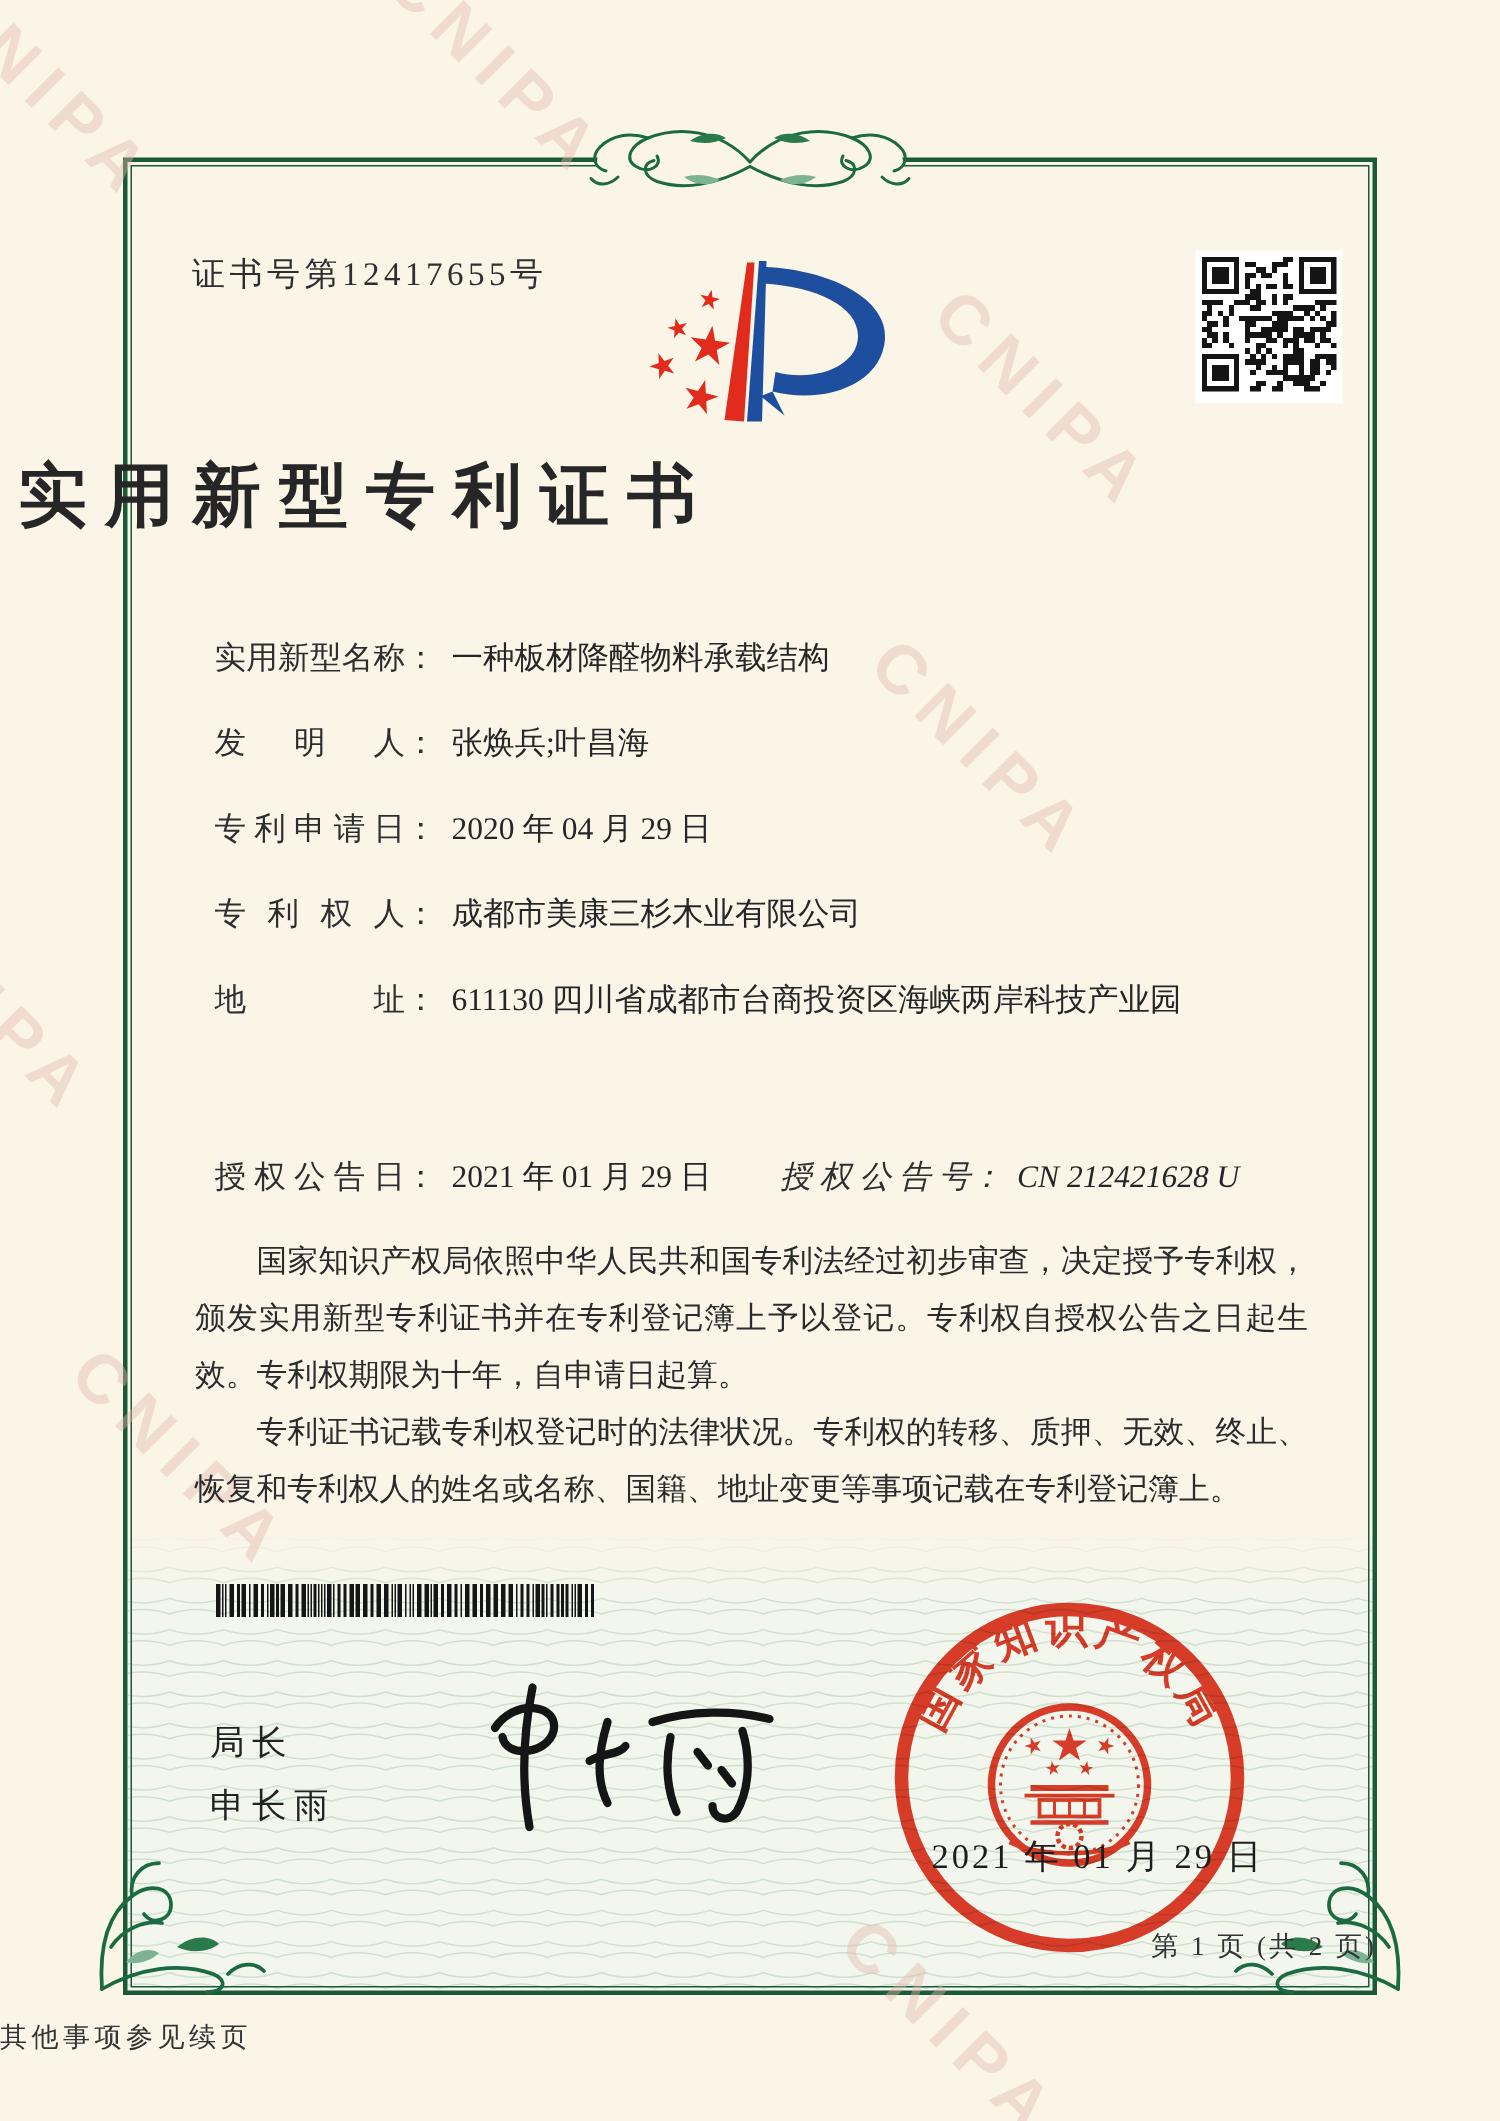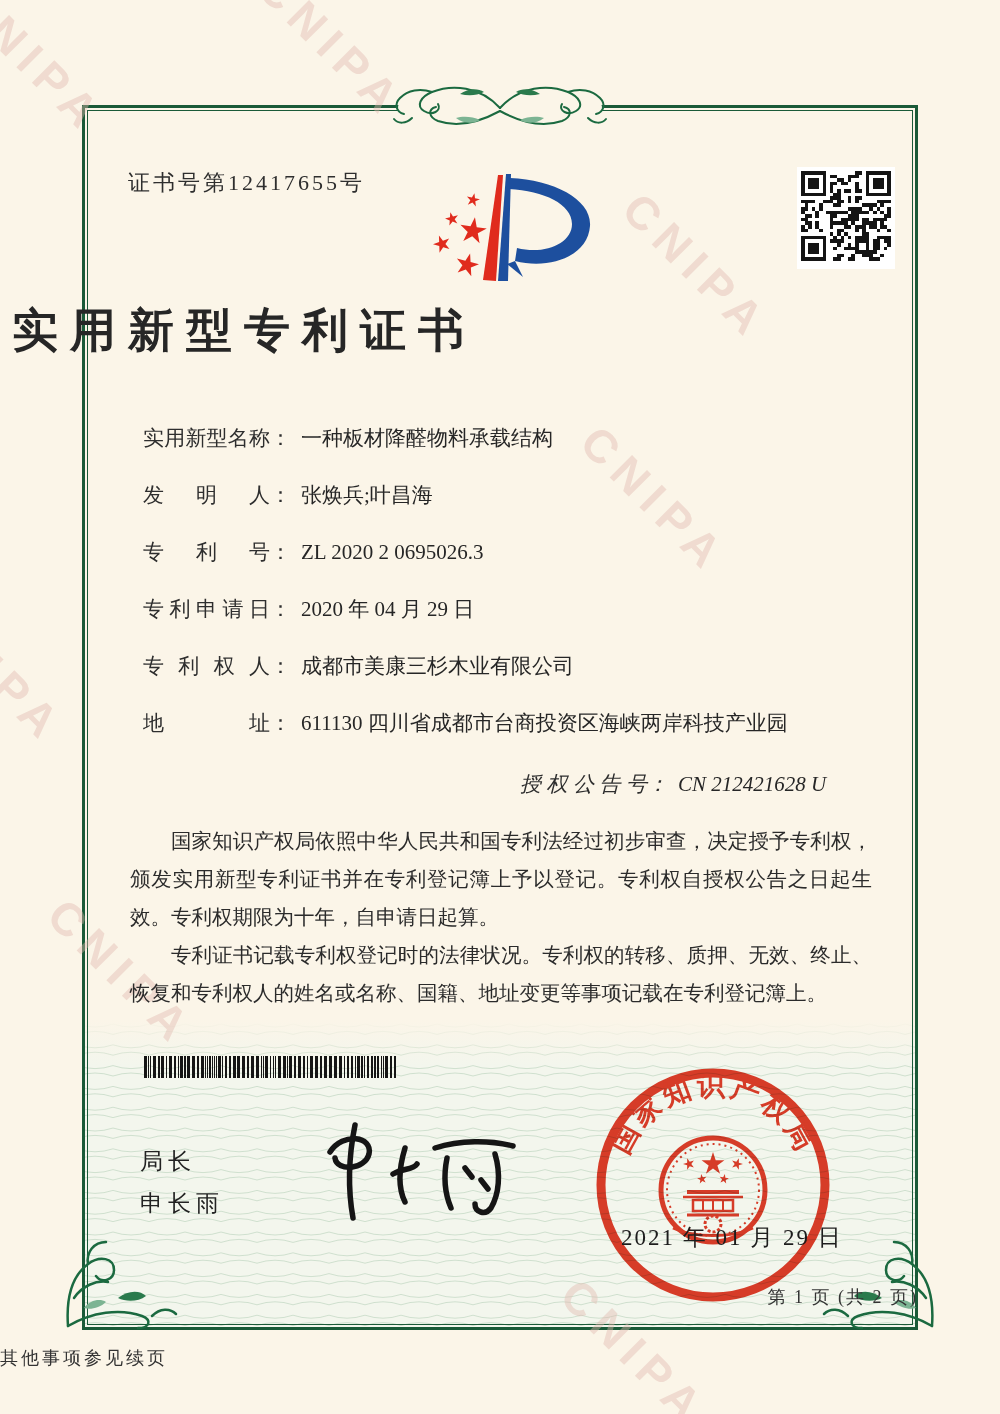--- a/index.html
+++ b/index.html
@@ -380,34 +380,34 @@
   <div class="title">实用新型专利证书</div>
 
   <div class="fields">
     <div class="frow">
       <span class="flabel">实用新型名称</span><span class="fcolon">：</span><span class="fvalue">一种板材降醛物料承载结构</span>
     </div>
     <div class="frow">
       <span class="flabel">发明人</span><span class="fcolon">：</span><span class="fvalue">张焕兵;叶昌海</span>
     </div>
     <div class="frow">
-      <span class="flabel">专利号</span><span class="fcolon">：</span><span class="fvalue">ZL 2020 2 0695026.3</span>
-    </div>
-    <div class="frow">
       <span class="flabel">专利申请日</span><span class="fcolon">：</span><span class="fvalue">2020 年 04 月 29 日</span>
     </div>
     <div class="frow">
       <span class="flabel">专利权人</span><span class="fcolon">：</span><span class="fvalue">成都市美康三杉木业有限公司</span>
     </div>
     <div class="frow">
       <span class="flabel">地址</span><span class="fcolon">：</span><span class="fvalue">611130 四川省成都市台商投资区海峡两岸科技产业园</span>
     </div>
   </div>
 
   <div class="grant-row">
+    <span>
+      <span class="flabel">授权公告日</span><span class="fcolon">：</span><span class="fvalue">2021 年 01 月 29 日</span>
+    </span>
     <span class="grant-no">
       <span class="flabel">授权公告号</span><span class="fcolon">：</span><span class="fvalue">CN 212421628 U</span>
     </span>
   </div>
 
   <div class="bodytext">
     <p>国家知识产权局依照中华人民共和国专利法经过初步审查，决定授予专利权，颁发实用新型专利证书并在专利登记簿上予以登记。专利权自授权公告之日起生效。专利权期限为十年，自申请日起算。</p>
     <p>专利证书记载专利权登记时的法律状况。专利权的转移、质押、无效、终止、恢复和专利权人的姓名或名称、国籍、地址变更等事项记载在专利登记簿上。</p>
   </div>
 

